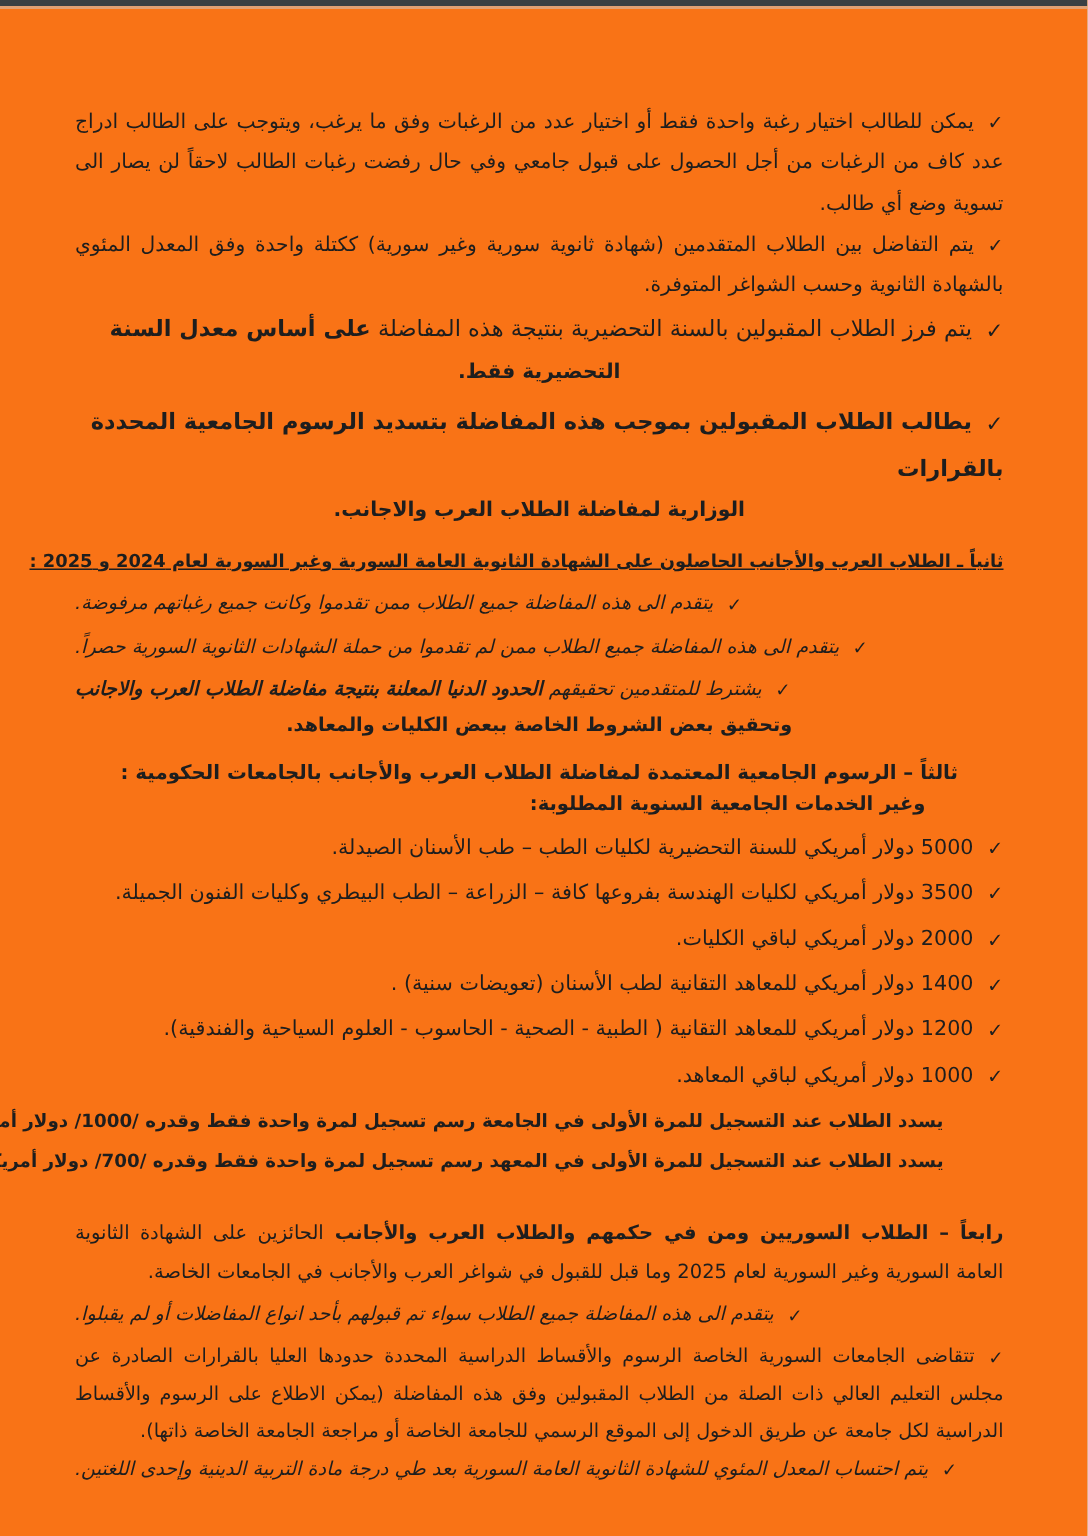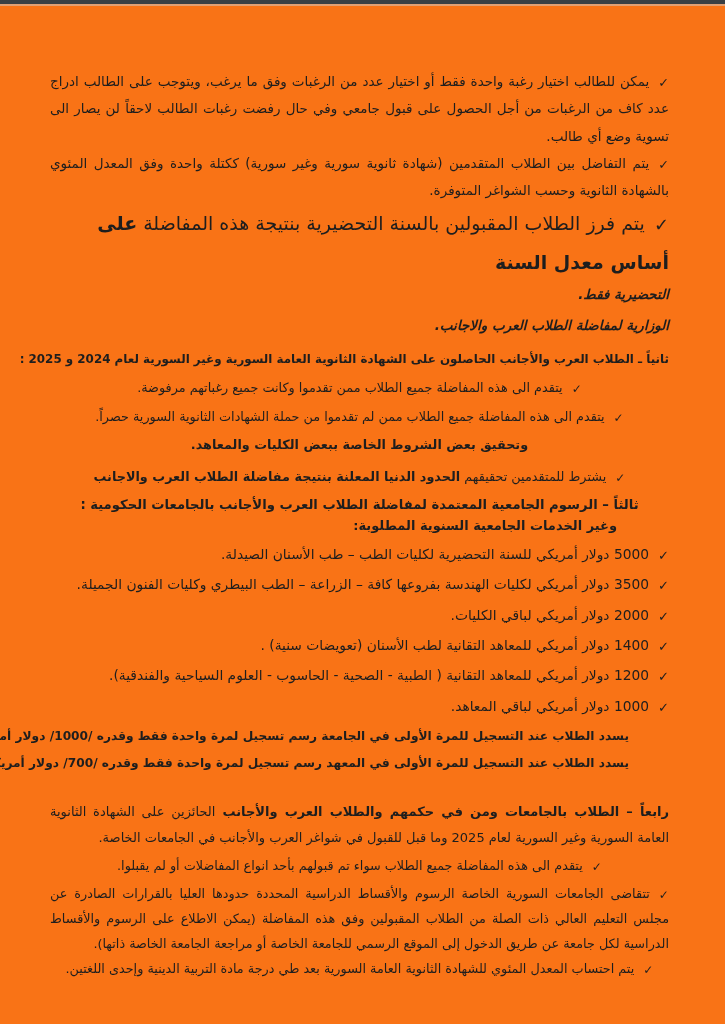--- a/index.html
+++ b/index.html
@@ -12,27 +12,27 @@
   .top-edge-shadow{position:absolute;top:4px;left:0;width:100%;height:2px;background:#c9cdd1;opacity:.5;}
   .content{
     position:absolute;top:68px;right:56px;left:50px;
     direction:rtl;color:#1e1e1e;
   }
   .blk{position:relative;}
   .check{display:inline-block;margin-left:9px;font-size:.95em;transform:translateY(1px);}
   .bold{font-weight:bold;}
 
   .p1 {font-size:13.5px;line-height:2.02;text-align:justify;}
-  .p1r{font-size:19px;line-height:2.02;text-align:right;}
-  .c1 {font-size:13.5px;line-height:2.02;font-weight:bold;font-style:italic;}
+  .p1r{font-size:15px;line-height:2.02;text-align:right;}
+  .c1 {font-size:13.5px;line-height:2.02;text-align:center;font-weight:bold;}
   .mb4{margin-bottom:4px;}
   .mb8{margin-bottom:8px;}
 
-  .h2 {font-size:11.9px;font-weight:bold;white-space:nowrap;line-height:1.9;margin:6px 0 6px;}
-  .s2 {font-size:12.8px;line-height:1.9;text-align:center;}
+  .h2 {font-size:11.9px;font-weight:bold;white-space:nowrap;line-height:1.9;margin:6px 0 6px;text-decoration:underline;}
+  .s2 {font-size:12.8px;line-height:1.9;text-align:left;font-style:italic;}
   .s2j{font-size:12.8px;line-height:1.95;text-align:justify;}
   .c2 {font-size:12.8px;line-height:1.9;text-align:center;font-weight:bold;margin-bottom:8px;}
 
   .h3 {font-size:13.2px;font-weight:bold;line-height:1.7;margin-top:4px;text-align:center;}
   .h3s{font-size:13px;font-weight:bold;padding-right:52px;margin-bottom:9px;line-height:1.6;text-align:right;}
 
   .fee{font-size:13.8px;line-height:1.25;margin-bottom:13px;}
   .note{font-size:12.2px;font-weight:bold;text-align:right;padding-right:40px;margin-bottom:10px;white-space:nowrap;line-height:1.35;}
   .sp{height:18px;}
   .h4 {font-size:13px;line-height:2.0;text-align:justify;margin-bottom:3px;}
@@ -41,35 +41,36 @@
 <body>
 
 <div class="page">
   <div class="top-edge"></div>
   <div class="top-edge-shadow"></div>
   <div class="content" id="content">
       <div class="blk p1"><span class="check">✓</span><span>يمكن للطالب اختيار رغبة واحدة فقط أو اختيار عدد من الرغبات وفق ما يرغب، ويتوجب على الطالب ادراج عدد كاف من الرغبات من أجل الحصول على قبول جامعي وفي حال رفضت رغبات الطالب لاحقاً لن يصار الى تسوية وضع أي طالب.</span></div>
       <div class="blk p1"><span class="check">✓</span><span>يتم التفاضل بين الطلاب المتقدمين (شهادة ثانوية سورية وغير سورية) ككتلة واحدة وفق المعدل المئوي بالشهادة الثانوية وحسب الشواغر المتوفرة.</span></div>
       <div class="blk p1r"><span class="check">✓</span><span>يتم فرز الطلاب المقبولين بالسنة التحضيرية بنتيجة هذه المفاضلة </span><span class="bold">على أساس معدل السنة</span></div>
       <div class="blk c1 mb4"><span class="bold">التحضيرية فقط.</span></div>
+      <div class="blk p1r"><span class="check">✓</span><span class="bold">يطالب الطلاب المقبولين بموجب هذه المفاضلة بتسديد الرسوم الجامعية المحددة بالقرارات</span></div>
       <div class="blk c1 mb8"><span class="bold">الوزارية لمفاضلة الطلاب العرب والاجانب.</span></div>
       <div class="blk h2"><span class="bold">ثانياً ـ الطلاب العرب والأجانب الحاصلون على الشهادة الثانوية العامة السورية وغير السورية لعام 2024 و 2025 :</span></div>
       <div class="blk s2 mb4"><span class="check">✓</span><span>يتقدم الى هذه المفاضلة جميع الطلاب ممن تقدموا وكانت جميع رغباتهم مرفوضة.</span></div>
       <div class="blk s2 mb4"><span class="check">✓</span><span>يتقدم الى هذه المفاضلة جميع الطلاب ممن لم تقدموا من حملة الشهادات الثانوية السورية حصراً.</span></div>
+      <div class="blk s2"><span class="check">✓</span><span>يشترط للمتقدمين تحقيقهم </span><span class="bold">الحدود الدنيا المعلنة بنتيجة مفاضلة الطلاب العرب والاجانب</span></div>
       <div class="blk c2"><span class="bold">وتحقيق بعض الشروط الخاصة ببعض الكليات والمعاهد.</span></div>
-      <div class="blk s2"><span class="check">✓</span><span>يشترط للمتقدمين تحقيقهم </span><span class="bold">الحدود الدنيا المعلنة بنتيجة مفاضلة الطلاب العرب والاجانب</span></div>
       <div class="blk h3"><span class="bold">ثالثاً – الرسوم الجامعية المعتمدة لمفاضلة الطلاب العرب والأجانب بالجامعات الحكومية :</span></div>
       <div class="blk h3s"><span class="bold">وغير الخدمات الجامعية السنوية المطلوبة:</span></div>
       <div class="blk fee"><span class="check">✓</span><span>5000 دولار أمريكي للسنة التحضيرية لكليات الطب – طب الأسنان الصيدلة.</span></div>
       <div class="blk fee"><span class="check">✓</span><span>3500 دولار أمريكي لكليات الهندسة بفروعها كافة – الزراعة – الطب البيطري وكليات الفنون الجميلة.</span></div>
       <div class="blk fee"><span class="check">✓</span><span>2000 دولار أمريكي لباقي الكليات.</span></div>
       <div class="blk fee"><span class="check">✓</span><span>1400 دولار أمريكي للمعاهد التقانية لطب الأسنان (تعويضات سنية) .</span></div>
       <div class="blk fee"><span class="check">✓</span><span>1200 دولار أمريكي للمعاهد التقانية ( الطبية - الصحية - الحاسوب - العلوم السياحية والفندقية).</span></div>
       <div class="blk fee"><span class="check">✓</span><span>1000 دولار أمريكي لباقي المعاهد.</span></div>
       <div class="blk note"><span class="bold">يسدد الطلاب عند التسجيل للمرة الأولى في الجامعة رسم تسجيل لمرة واحدة فقط وقدره /1000/ دولار أمريكي</span></div>
       <div class="blk note"><span class="bold">يسدد الطلاب عند التسجيل للمرة الأولى في المعهد رسم تسجيل لمرة واحدة فقط وقدره /700/ دولار أمريكي</span></div>
       <div class="blk sp"></div>
-      <div class="blk h4"><span class="bold">رابعاً – الطلاب بالجامعات ومن في حكمهم والطلاب العرب والأجانب </span><span>الحائزين على الشهادة الثانوية العامة السورية وغير السورية لعام 2025 وما قبل للقبول في شواغر العرب والأجانب في الجامعات الخاصة.</span></div>
+      <div class="blk h4"><span class="bold">رابعاً – الطلاب السوريين ومن في حكمهم والطلاب العرب والأجانب </span><span>الحائزين على الشهادة الثانوية العامة السورية وغير السورية لعام 2025 وما قبل للقبول في شواغر العرب والأجانب في الجامعات الخاصة.</span></div>
       <div class="blk s2 mb4"><span class="check">✓</span><span>يتقدم الى هذه المفاضلة جميع الطلاب سواء تم قبولهم بأحد انواع المفاضلات أو لم يقبلوا.</span></div>
       <div class="blk s2j"><span class="check">✓</span><span>تتقاضى الجامعات السورية الخاصة الرسوم والأقساط الدراسية المحددة حدودها العليا بالقرارات الصادرة عن مجلس التعليم العالي ذات الصلة من الطلاب المقبولين وفق هذه المفاضلة (يمكن الاطلاع على الرسوم والأقساط الدراسية لكل جامعة عن طريق الدخول إلى الموقع الرسمي للجامعة الخاصة أو مراجعة الجامعة الخاصة ذاتها).</span></div>
       <div class="blk s2"><span class="check">✓</span><span>يتم احتساب المعدل المئوي للشهادة الثانوية العامة السورية بعد طي درجة مادة التربية الدينية وإحدى اللغتين.</span></div>
     </div>
 </div>
 
 </body></html>

